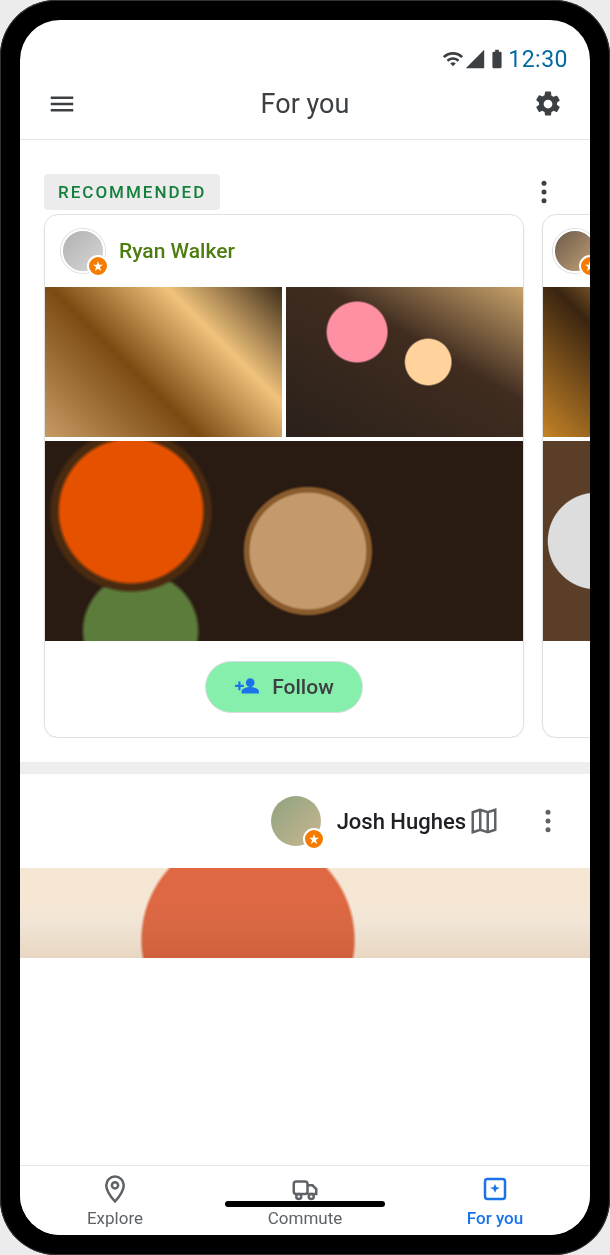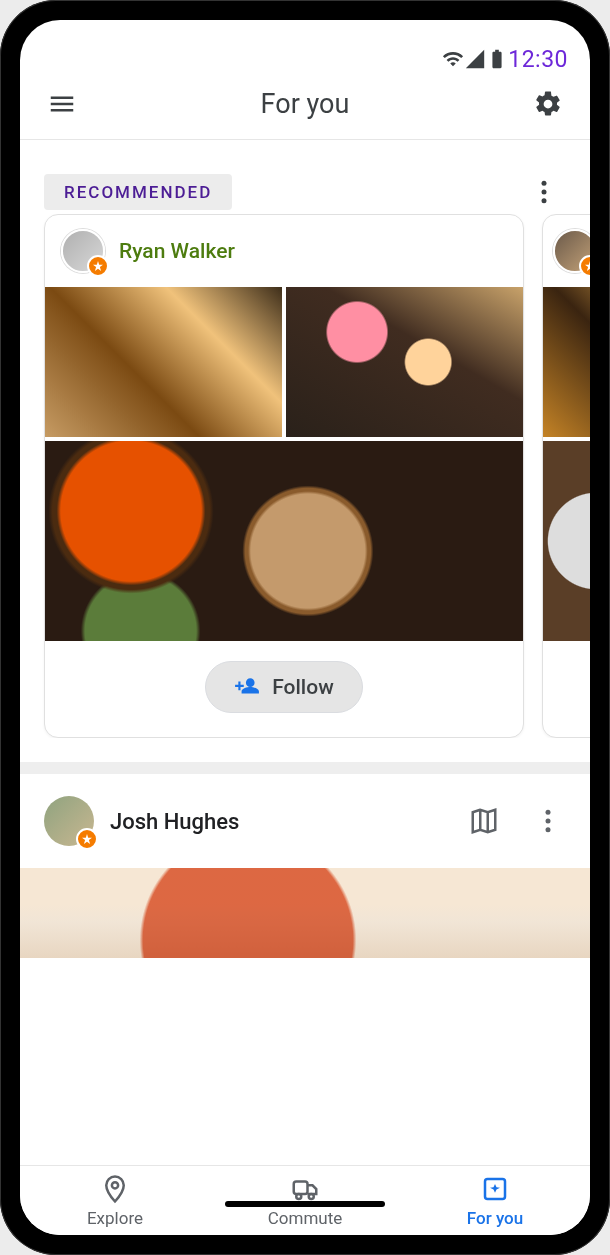--- a/index.html
+++ b/index.html
@@ -45,21 +45,21 @@
     flex-direction: column;
     position: relative;
   }
   
   .statusbar {
     height: 48px;
     display: flex;
     align-items: center;
     justify-content: flex-end;
     padding: 30px 22px 0 22px;
-    color: #6d28d9;
+    color: #0369a1;
   }
   .statusbar .time { font-size: 23px; font-weight: 400; letter-spacing: 0.5px; }
   .sicon { width: 22px; height: 22px; fill: #3c4043; }
   
   .appbar {
     height: 72px;
     display: flex;
     align-items: center;
     justify-content: space-between;
     padding: 0 20px;
@@ -69,24 +69,24 @@
   .icon-btn { width: 44px; height: 44px; display:flex; align-items:center; justify-content:center; border-radius:50%; cursor:pointer; }
   .icon-btn svg { width: 30px; height: 30px; fill: #3c4043; }
   
   .content { flex: 1; overflow: hidden; background: #fff; }
   .section-hdr {
     display:flex; align-items:center; justify-content:space-between;
     padding: 30px 24px 0 24px;
   }
   .badge {
     background:#ececec;
-    color:#4c1d95;
+    color:#15803d;
     font-size:17px;
     letter-spacing:2px;
-    padding:8px 20px;
+    padding:8px 14px;
     border-radius:4px;
     font-weight:500;
   }
   .heading {
     padding: 20px 24px 22px 24px;
     font-size: 34px;
     font-weight: 400;
     color:#202124;
   }
   
@@ -139,27 +139,27 @@
   .cimg.peek1 { background: linear-gradient(45deg,#c48326,#3a2410 60%,#d6a04a); height:150px; }
   .cimg.peek2 { background: radial-gradient(circle at 45% 50%, #ddd 0 40%, transparent 41%), #5a3e27; height:200px; }
   .follow-row { display:flex; justify-content:center; padding: 20px 0 24px 0; }
   .follow-btn {
     border:1px solid #dadce0;
     border-radius: 999px;
     padding: 12px 28px;
     display:flex; align-items:center; gap:12px;
     font-size:21px; font-weight:500; color:#3c4043;
     cursor:pointer;
-    background:#e5e5e5;
+    background:#86efac;
   }
   .follow-btn svg { width:26px; height:26px; fill:#1a73e8; }
   .divider { height:12px; background:#eeeeee; }
   
   .feed {
-    display:flex; align-items:center; justify-content:space-between;
+    display:flex; align-items:center; justify-content:flex-end;
     padding: 22px 24px;
   }
   .feed-left { display:flex; align-items:center; gap:16px; }
   .avatar2 { position:relative; width:50px; height:50px; }
   .avatar2 .circ { width:50px; height:50px; border-radius:50%; background: linear-gradient(135deg,#8fa37f,#c9b791); }
   .avatar2 .star { position:absolute; right:-4px; bottom:-4px; width:22px; height:22px; border-radius:50%; background:#f57c00; border:2px solid #fff; display:flex; align-items:center; justify-content:center; }
   .avatar2 .star svg { width:12px; height:12px; fill:#fff; }
   .feed-name { font-size:22px; font-weight:500; }
   .feed-icons { display:flex; align-items:center; gap:28px; }
   .feed-icons svg { width:30px; height:30px; fill:none; stroke:#5f6368; stroke-width:2; }

